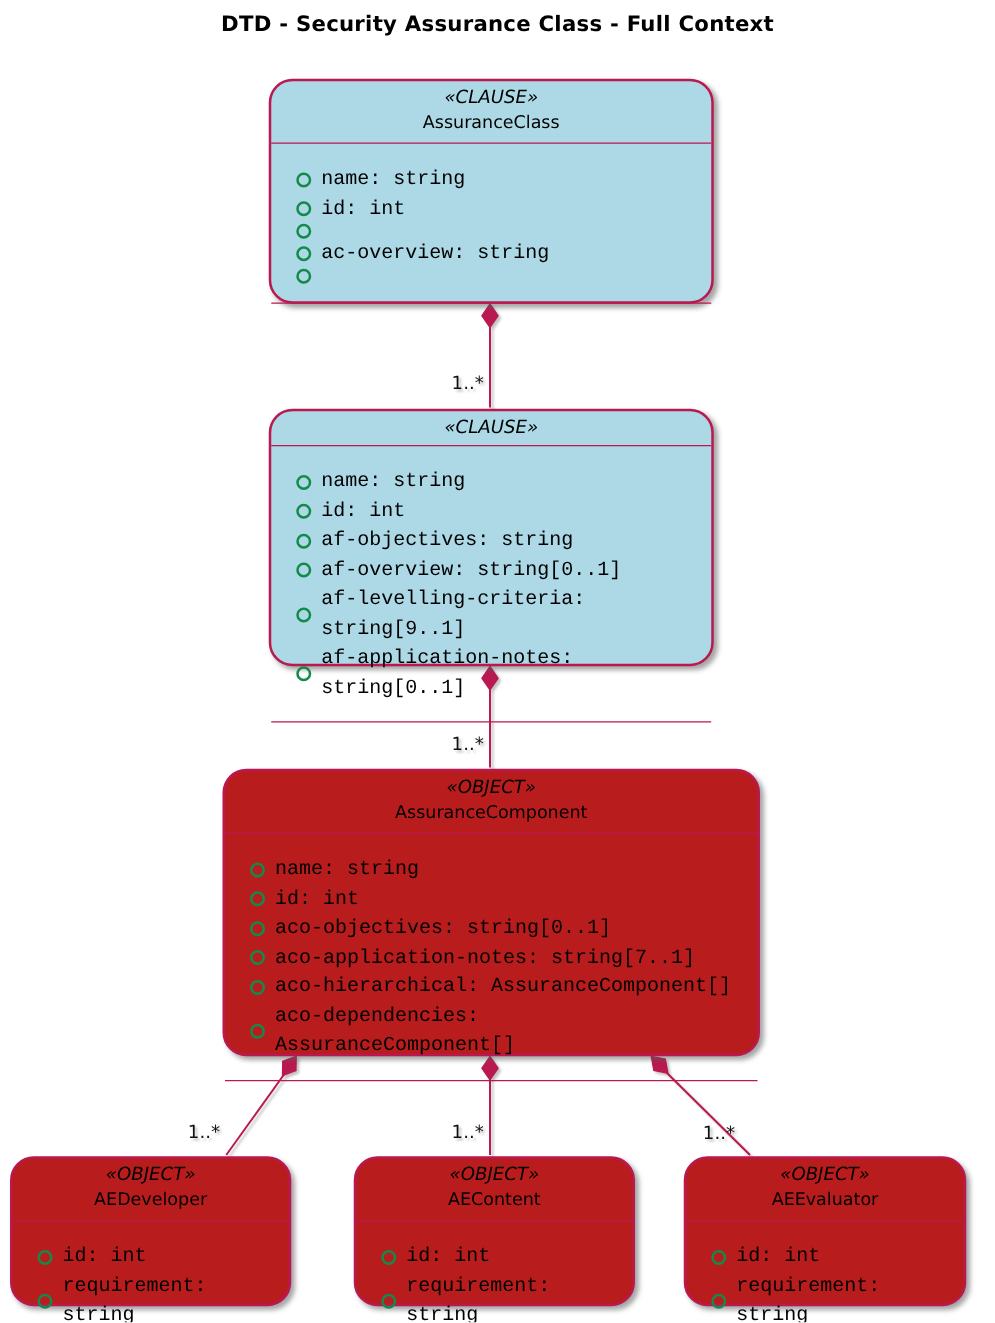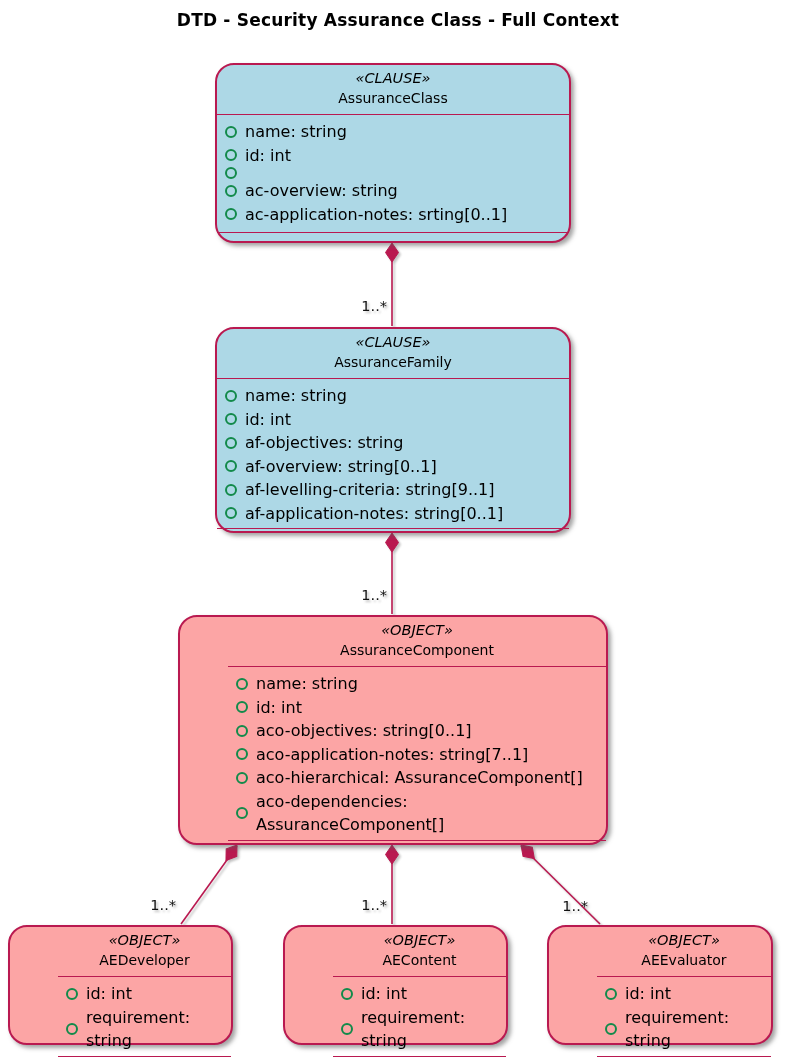--- a/index.html
+++ b/index.html
@@ -10,30 +10,30 @@
     position:absolute;left:0;top:10px;width:796px;text-align:center;
     font-size:17px;font-weight:bold;letter-spacing:.2px;
   }
 
   .uml-class{
     position:absolute;display:flex;flex-direction:column;box-sizing:border-box;
     border:2px solid #B91950;
     box-shadow:3px 3px 4px rgba(90,90,90,.55);
   }
   .uml-class.clause{background:#ADD8E6;}
-  .uml-class.object{background:#fca5a5;padding-left:48px;}
+  .uml-class.object{background:#b91c1c;}
 
   .uml-header{
     text-align:center;padding:4px 6px 5px 6px;
     border-bottom:1.5px solid #B91950;
   }
   .stereo{font-size:14.5px;font-style:italic;line-height:18px;}
   .uml-name{font-size:14px;line-height:22px;}
 
-  .attrs{list-style:none;margin:0;padding:5px 8px 3px 8px;flex:1 1 auto;}
+  .attrs{list-style:none;margin:12px;padding:5px 8px 3px 8px;flex:1 1 auto;font-family:Liberation Mono, monospace;}
   .attr{display:flex;align-items:center;gap:8px;font-size:16px;line-height:23.5px;}
   .attr-text{white-space:pre-line;}
   .ficon{
     width:8px;height:8px;border-radius:50%;
     border:2px solid #128A4A;background:transparent;flex:0 0 auto;
   }
 
   .uml-footer{height:8px;border-top:1.5px solid #B91950;margin-top:auto;}
 
   svg.edges{position:absolute;left:0;top:0;z-index:0;}
@@ -94,30 +94,28 @@
         </li>
       <li class="attr">
           <span class="ficon"></span>
         </li>
       <li class="attr">
           <span class="ficon"></span>
           <span class="attr-text">ac-overview: string</span>
         </li>
       <li class="attr">
           <span class="ficon"></span>
-          <span class="attr-text">ac-application-notes: srting[0..1]</span>
         </li>
     </ul>
     <div class="uml-footer"></div>
   </div>
 
   <div class="uml-class clause" style="left:215px;top:327px;width:356px;height:206px;">
     <div class="uml-header">
       <div class="stereo">«CLAUSE»</div>
-      <div class="uml-name">AssuranceFamily</div>
     </div>
     <ul class="attrs">
       <li class="attr">
           <span class="ficon"></span>
           <span class="attr-text">name: string</span>
         </li>
       <li class="attr">
           <span class="ficon"></span>
           <span class="attr-text">id: int</span>
         </li>

